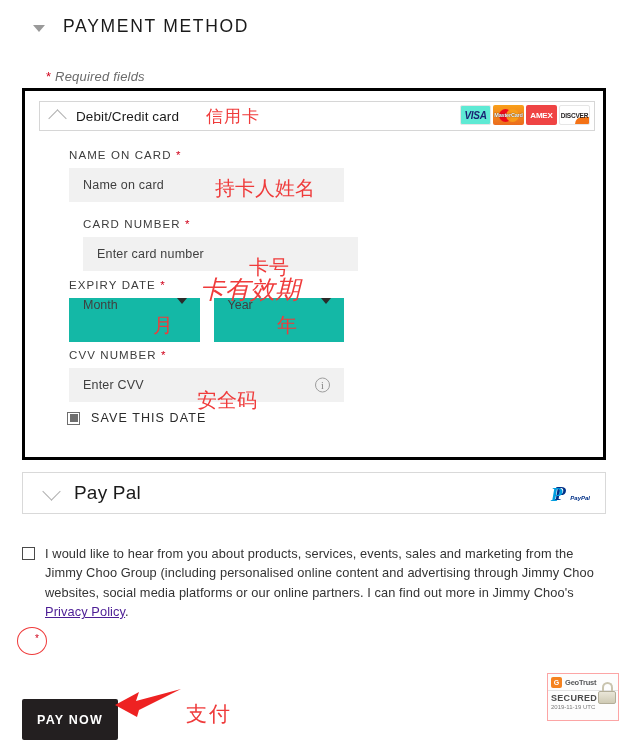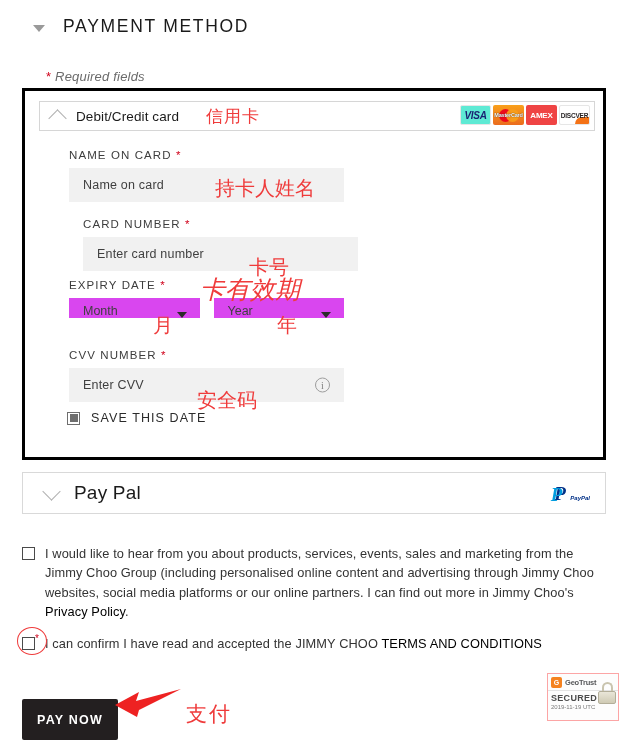--- a/index.html
+++ b/index.html
@@ -104,22 +104,22 @@
     font-size: 12.5px; color: #3f3f3f; padding-left: 14px;
     letter-spacing: .2px; white-space: nowrap;
   }
   .anno {
     color: #ef3b3b; font-family: "DejaVu Sans", sans-serif;
     position: absolute; white-space: nowrap;
   }
 
   
   .select-box {
-    background: #d946ef; height: 20px; width: 137px;
-    display: flex; align-items: flex-end; justify-content: space-between;
+    background: #14b8a6; height: 44px; width: 137px;
+    display: flex; align-items: flex-start; justify-content: space-between;
     padding: 0 13px 0 14px; position: relative;
   }
   .select-val { font-size: 12.5px; color: #3f3f3f; }
   .sel-caret {
     width: 0; height: 0;
     border-left: 5.5px solid transparent;
     border-right: 5.5px solid transparent;
     border-top: 6.5px solid #2b2b2b;
   }
 
@@ -175,21 +175,21 @@
     position: absolute; display: flex; gap: 10px;
   }
   .cb-empty {
     width: 13px; height: 13px; border: 1px solid #4a4a4a;
     background: #fff; flex: 0 0 auto; margin-top: 3px;
   }
   .consent-text {
     font-size: 12.8px; line-height: 1.52; color: #333333;
     letter-spacing: .1px;
   }
-  .u-link { color: #000000; }
+  .u-link { text-decoration: underline; color: #4c1d95; }
 
   .circle-anno {
     position: absolute; left: 17px; top: 627px;
     width: 30px; height: 28px; border: 1.6px solid #ef3b3b;
     border-radius: 50%; pointer-events: none;
   }
   .tc-star {
     color: #d0021b; font-size: 10px; position: absolute;
     left: 35px; top: 633px;
   }
@@ -342,26 +342,20 @@
     </span>
   </div>
 
   <div class="consent" style="left:22px; top:544px; width:582px;">
     <span class="cb-empty"></span>
     <span class="consent-text">
       <span>I would like to hear from you about products, services, events, sales and marketing from the Jimmy Choo Group (including personalised online content and advertising through Jimmy Choo websites, social media platforms or our online partners. I can find out more in Jimmy Choo's </span><span class="u-link">Privacy Policy</span><span>.</span>
     </span>
   </div>
 
-  <div class="consent" style="left:22px; top:634px; width:560px;">
-    <span class="cb-empty"></span>
-    <span class="consent-text">
-      <span>I can confirm I have read and accepted the JIMMY CHOO </span><span class="u-link">TERMS AND CONDITIONS</span>
-    </span>
-  </div>
   <span class="tc-star">*</span>
   <span class="circle-anno"></span>
 
   <div class="pay-btn">PAY NOW</div>
 
   <span class="arrow-wrap">
     <svg width="72" height="34" viewBox="0 0 72 34">
       <path d="M2 19 L26 6 L23 15 L68 3 L26 24 L24 31 Z" fill="#ee2222"></path>
     </svg>
   </span>

